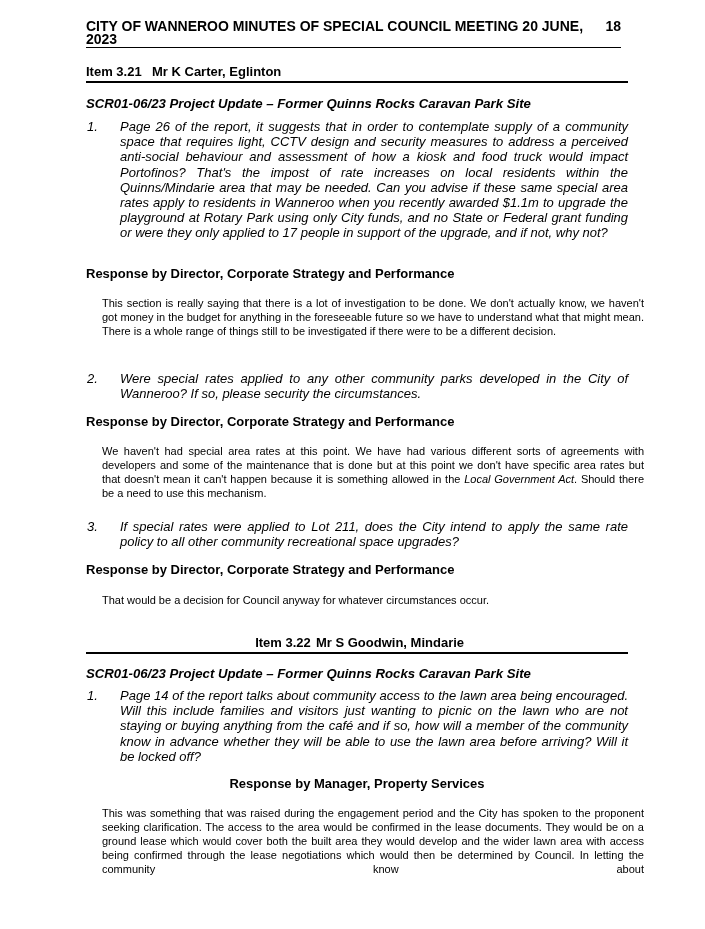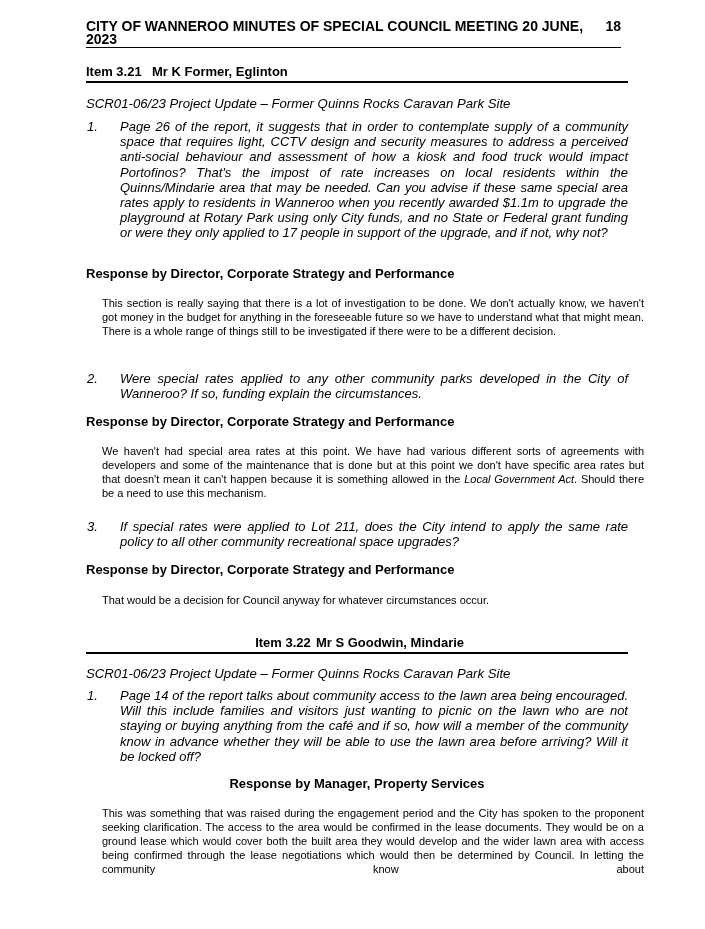--- a/index.html
+++ b/index.html
@@ -46,21 +46,21 @@
     }
     .item-heading .item-no {
       display: inline-block;
       width: 66px;
     }
     .subject {
       position: absolute;
       left: 0;
       width: 542px;
       font-size: 13.2px;
-      font-weight: normal;
+      font-weight: bold;
       font-style: italic;
       line-height: 16px;
     }
     .question {
       position: absolute;
       left: 0;
       width: 542px;
       font-size: 13px;
       font-style: italic;
       line-height: 15.2px;
@@ -102,37 +102,37 @@
 <body>
 
 <div class="page">
 
   <div class="running-header">
     <span>CITY OF WANNEROO MINUTES OF SPECIAL COUNCIL MEETING 20 JUNE, 2023</span>
     <span>18</span>
   </div>
 
   <div class="item-heading" style="top:64px;">
-    <span class="item-no">Item 3.21</span><span>Mr K Former, Eglinton</span>
+    <span class="item-no">Item 3.21</span><span>Mr K Carter, Eglinton</span>
   </div>
 
   <div class="subject" style="top:96px;">SCR01-06/23 Project Update – Former Quinns Rocks Caravan Park Site</div>
 
   <div class="question" style="top:119px;">
     <span class="num">1.</span>
     <div class="qtext">Page 26 of the report, it suggests that in order to contemplate supply of a community space that requires light, CCTV design and security measures to address a perceived anti-social behaviour and assessment of how a kiosk and food truck would impact Portofinos?  That's the impost of rate increases on local residents within the Quinns/Mindarie area that may be needed.  Can you advise if these same special area rates apply to residents in Wanneroo when you recently awarded $1.1m to upgrade the playground at Rotary Park using only City funds, and no State or Federal grant funding or were they only applied to 17 people in support of the upgrade, and if not, why not?</div>
   </div>
 
   <div class="response-heading" style="top:266px;">Response by Director, Corporate Strategy and Performance</div>
 
   <div class="para" style="top:296px;">This section is really saying that there is a lot of investigation to be done.  We don't actually know, we haven't got money in the budget for anything in the foreseeable future so we have to understand what that might mean.  There is a whole range of things still to be investigated if there were to be a different decision.</div>
 
   <div class="question" style="top:371px;">
     <span class="num">2.</span>
-    <div class="qtext">Were special rates applied to any other community parks developed in the City of Wanneroo?  If so, funding explain the circumstances.</div>
+    <div class="qtext">Were special rates applied to any other community parks developed in the City of Wanneroo?  If so, please security the circumstances.</div>
   </div>
 
   <div class="response-heading" style="top:414px;">Response by Director, Corporate Strategy and Performance</div>
 
   <div class="para" style="top:444px;"><span>We haven't had special area rates at this point.  We have had various different sorts of agreements with developers and some of the maintenance that is done but at this point we don't have specific area rates but that doesn't mean it can't happen because it is something allowed in the </span><span class="em">Local Government Act</span><span>.  Should there be a need to use this mechanism.</span></div>
 
   <div class="question" style="top:519px;">
     <span class="num">3.</span>
     <div class="qtext">If special rates were applied to Lot 211, does the City intend to apply the same rate policy to all other community recreational space upgrades?</div>
   </div>

